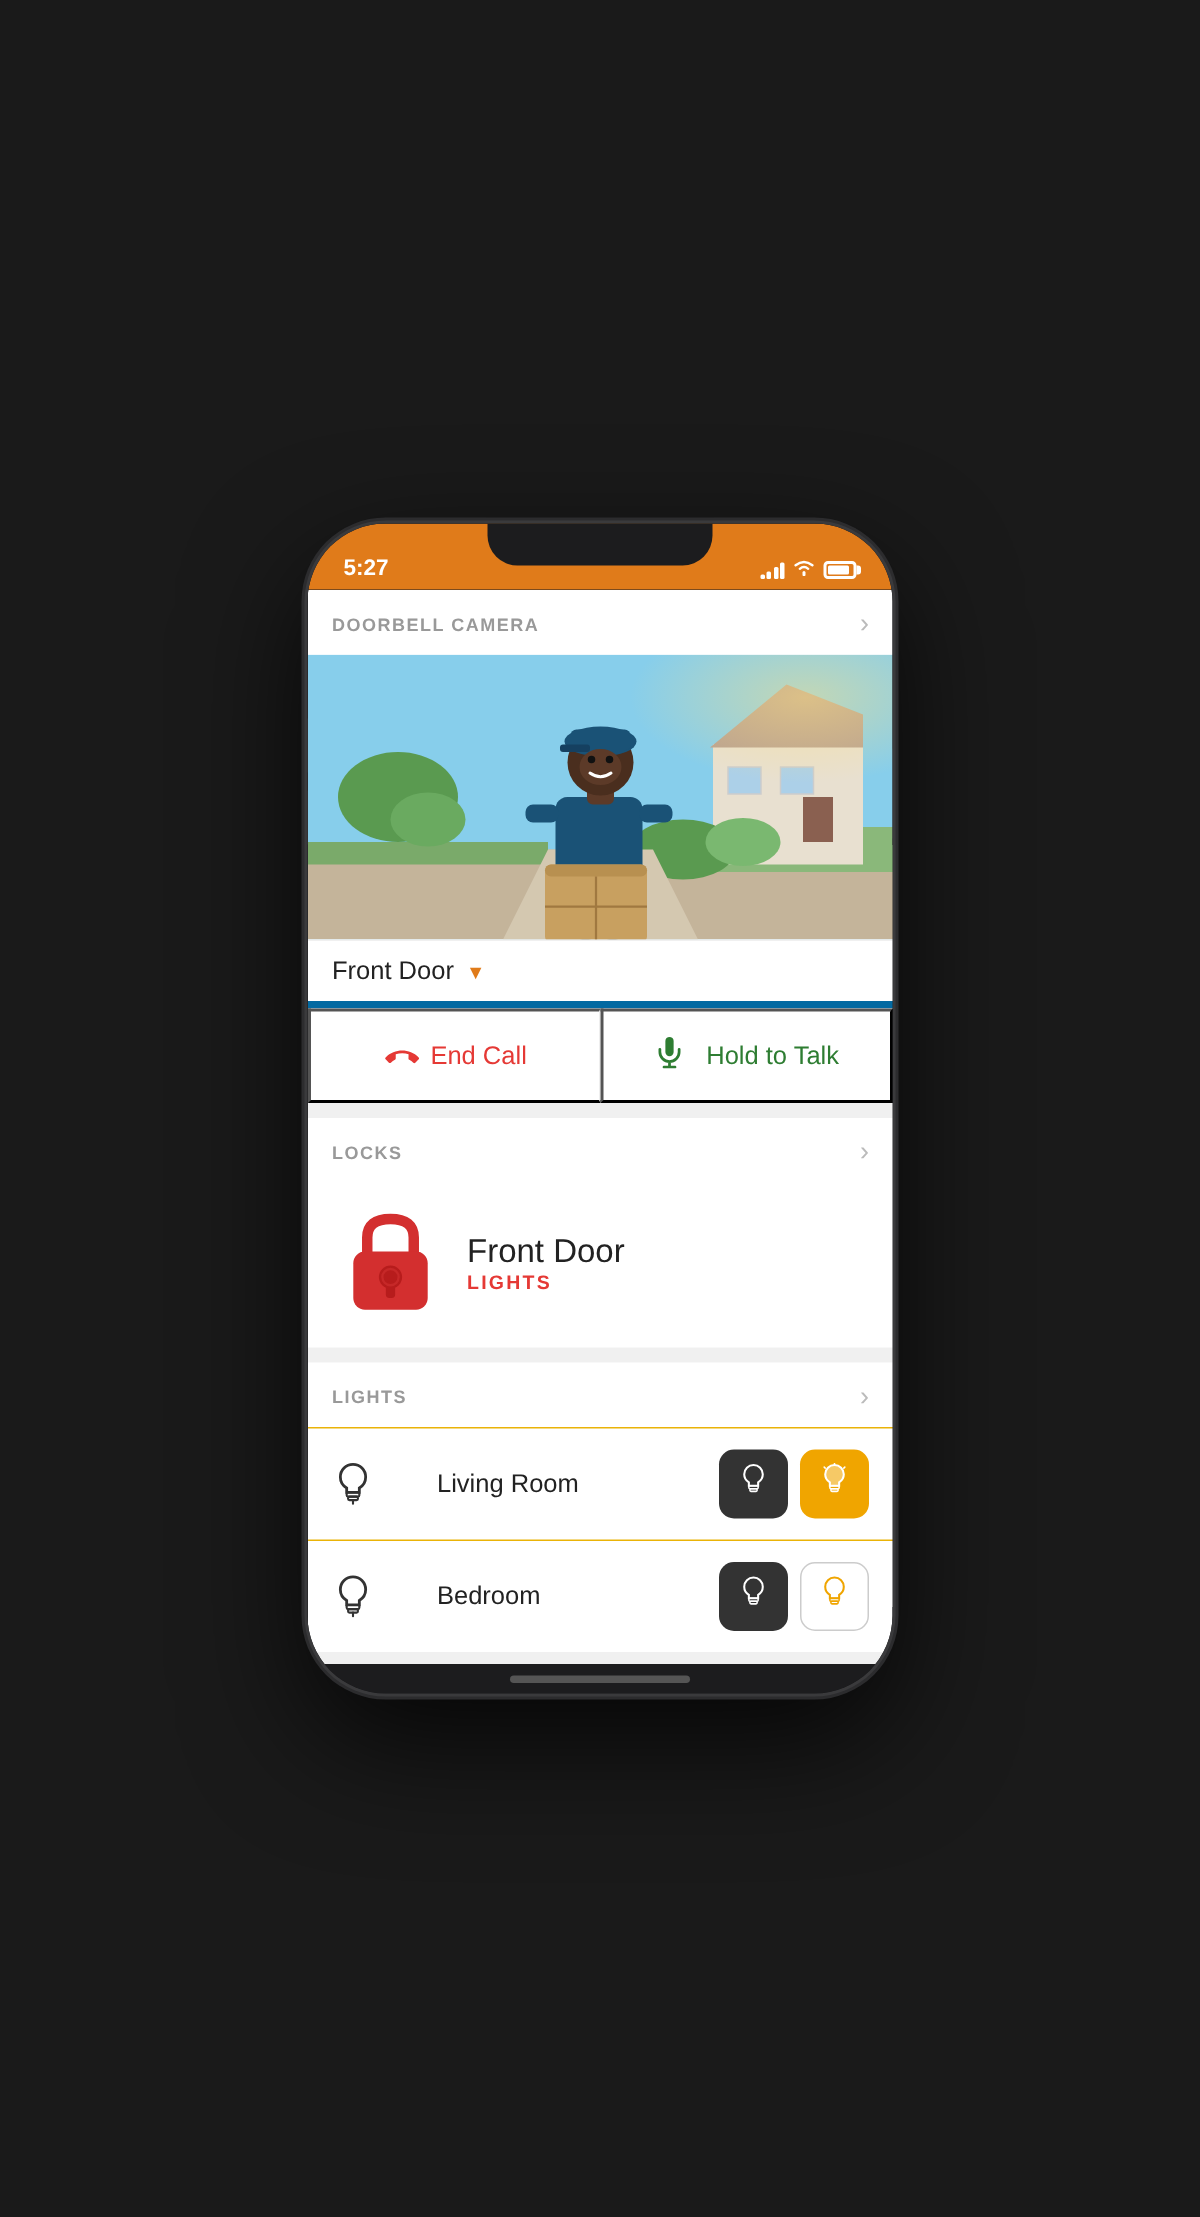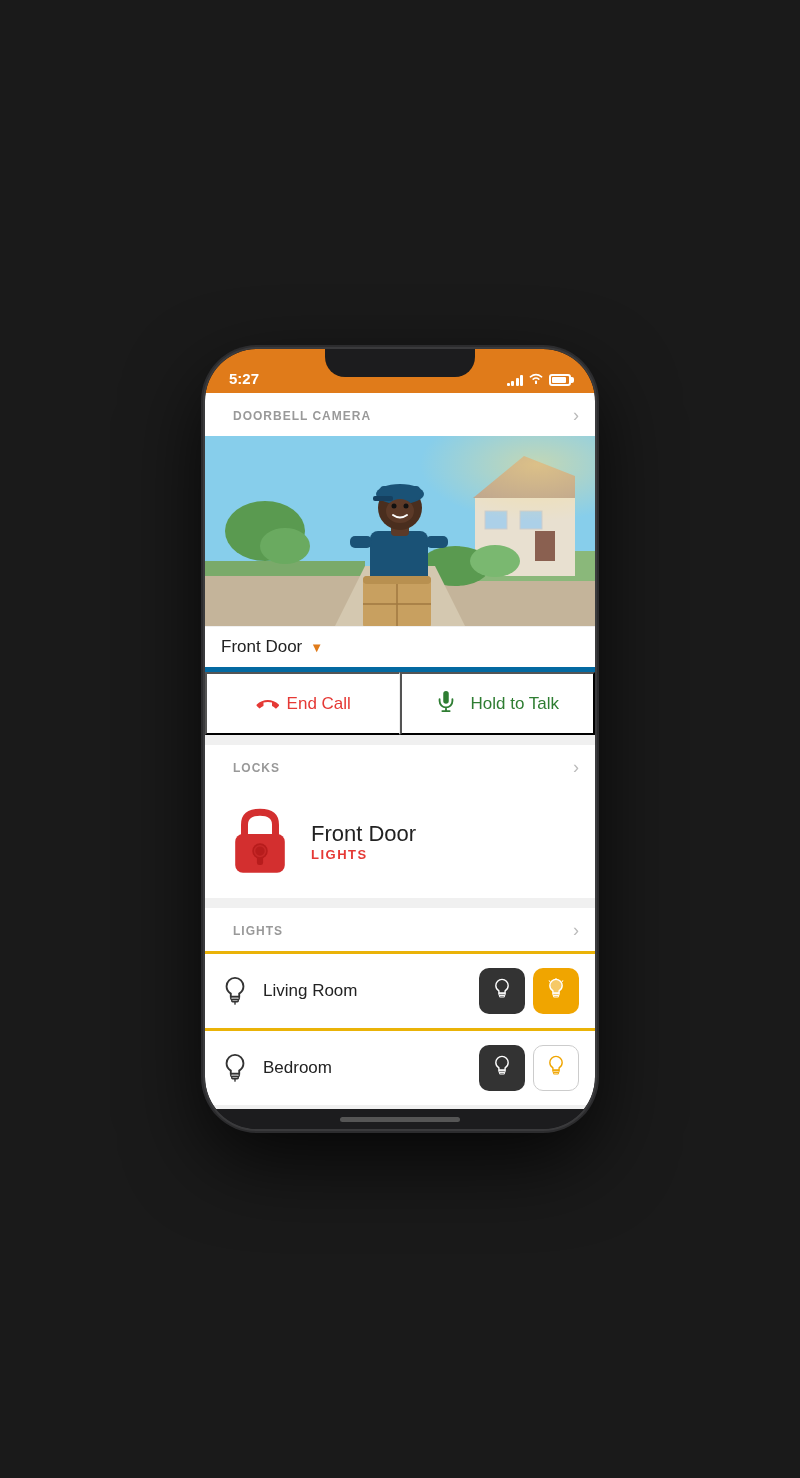--- a/index.html
+++ b/index.html
@@ -201,21 +201,20 @@
       align-items: center;
       justify-content: space-between;
       padding: 12px 16px 10px;
     }
     .section-title {
       font-size: 12px;
       font-weight: 700;
       color: #999;
       letter-spacing: 1px;
       text-transform: uppercase;
-      margin-left: 12px;
     }
     .chevron-right {
       color: #bbb;
       font-size: 18px;
       font-weight: 300;
     }
 
     
     .camera-svg-wrap {
       width: 100%;
@@ -319,21 +318,22 @@
     }
 
     
     .lights-card {
       background: white;
     }
     .light-item {
       display: flex;
       align-items: center;
       padding: 14px 16px;
-      border-top: 3px solid #eab308;
+      border-top: 1px solid #eab308;
+      gap: 28px;
     }
     .light-item:first-child {
       border-top: none;
     }
     .light-bulb-icon {
       width: 30px;
       height: 30px;
       margin-right: 12px;
       color: #333;
       font-size: 24px;

